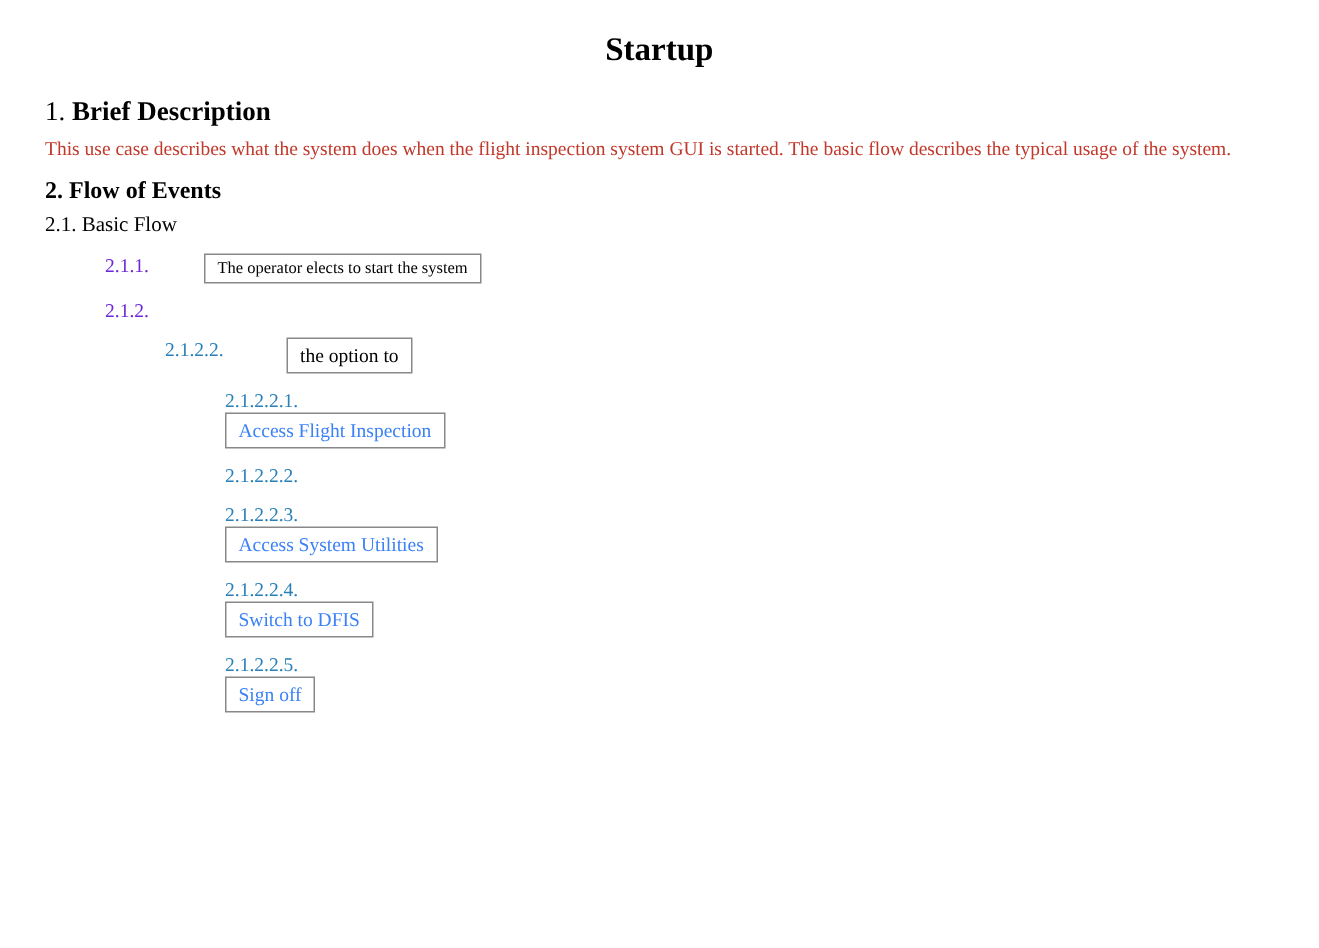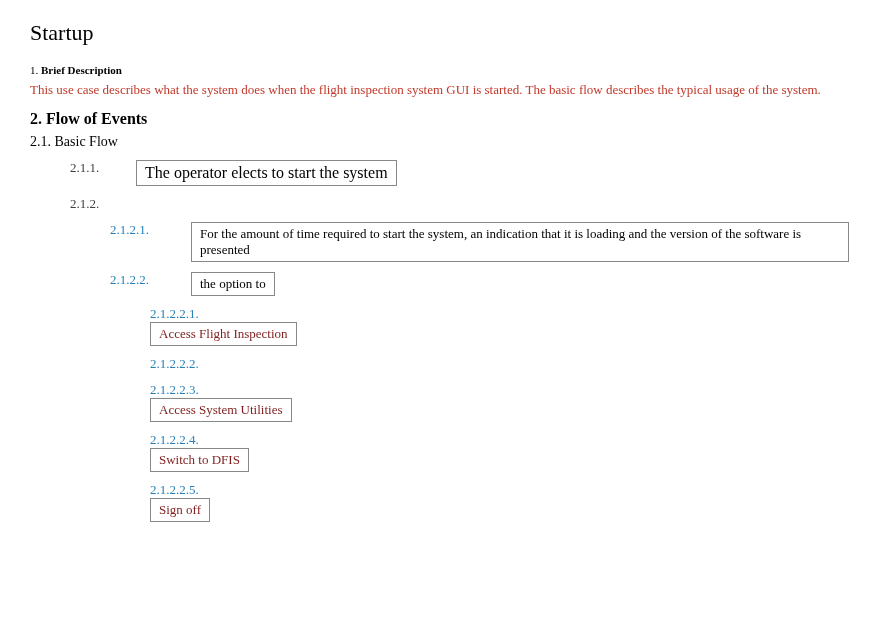--- a/index.html
+++ b/index.html
@@ -10,28 +10,28 @@
     body {
       font-family: Times New Roman, serif;
       font-size: 14px;
       background: #fff;
       color: #000;
       padding: 20px 30px;
       width: 879px;
       min-height: 632px;
     }
     h1.page-title {
-      text-align: left;
+      text-align: center;
       font-size: 22px;
-      font-weight: normal;
+      font-weight: bold;
       margin-bottom: 18px;
       color: #000;
     }
     .section-heading {
-      font-size: 11px;
+      font-size: 18px;
       font-weight: normal;
       margin-bottom: 6px;
       margin-top: 14px;
     }
     .description-text {
       color: #c0392b;
       font-size: 13px;
       margin-bottom: 12px;
     }
     .flow-heading {
@@ -45,30 +45,30 @@
       font-weight: normal;
       margin-bottom: 10px;
     }
     .flow-item {
       display: flex;
       align-items: flex-start;
       margin-bottom: 10px;
       padding-left: 40px;
     }
     .flow-item-number {
-      color: #404040;
+      color: #6d28d9;
       font-size: 13px;
       min-width: 60px;
       margin-right: 6px;
       white-space: nowrap;
     }
     .flow-item-text {
       border: 1px solid #888;
       padding: 3px 8px;
-      font-size: 16px;
+      font-size: 11px;
       color: #000;
       background: #fff;
     }
     .flow-sub-item {
       display: flex;
       align-items: flex-start;
       margin-bottom: 10px;
       padding-left: 80px;
     }
     .flow-sub-item-number {
@@ -99,21 +99,21 @@
       color: #2980b9;
       font-size: 13px;
       min-width: 90px;
       margin-right: 6px;
       white-space: nowrap;
     }
     .flow-sub2-item-text {
       border: 1px solid #888;
       padding: 3px 8px;
       font-size: 13px;
-      color: #7f1d1d;
+      color: #3b82f6;
       background: #fff;
     }
   </style>
 </head>
 <body>
 
 <h1 class="page-title">Startup</h1>
 
 <div>
   <div class="section-heading">
@@ -136,24 +136,20 @@
 
   <div class="flow-item">
     <span class="flow-item-number">2.1.1.</span>
     <span class="flow-item-text">The operator elects to start the system</span>
   </div>
 
   <div class="flow-item">
     <span class="flow-item-number">2.1.2.</span>
   </div>
 
-  <div class="flow-sub-item">
-    <span class="flow-sub-item-number">2.1.2.1.</span>
-    <span class="flow-sub-item-text long">For the amount of time required to start the system, an indication that it is loading and the version of the software is presented</span>
-  </div>
 
   <div class="flow-sub-item">
     <span class="flow-sub-item-number">2.1.2.2.</span>
     <span class="flow-sub-item-text">the option to</span>
   </div>
 
   <div class="flow-sub2-item">
     <span class="flow-sub2-item-number">2.1.2.2.1.</span>
     <span class="flow-sub2-item-text">Access Flight Inspection</span>
   </div>

